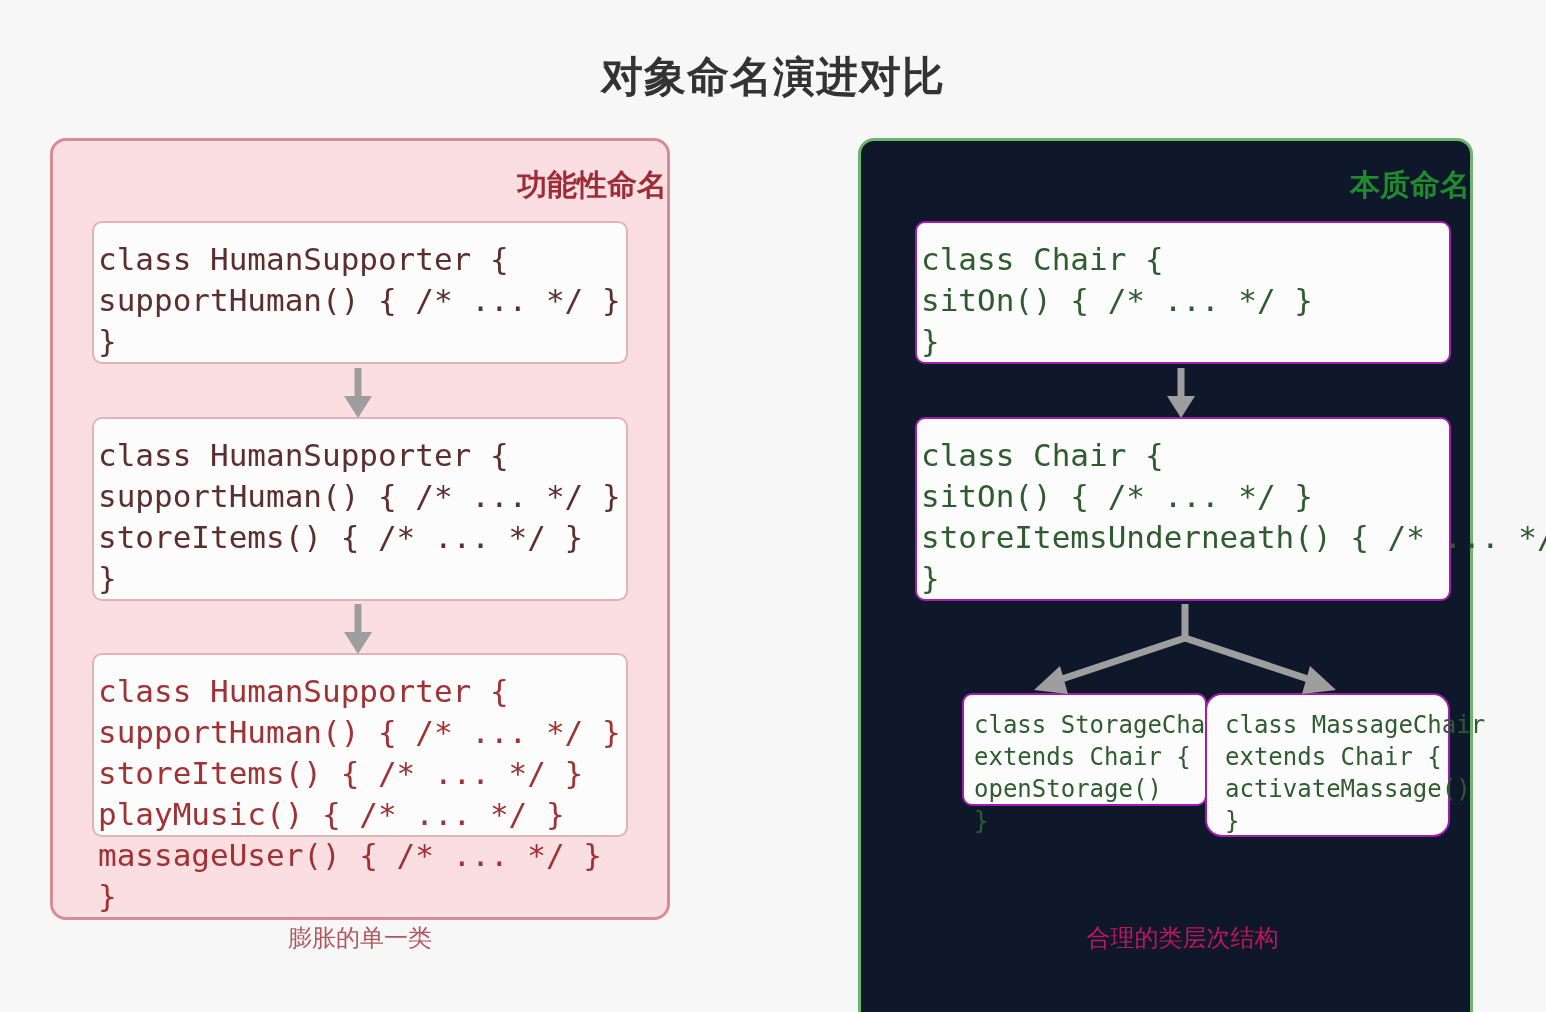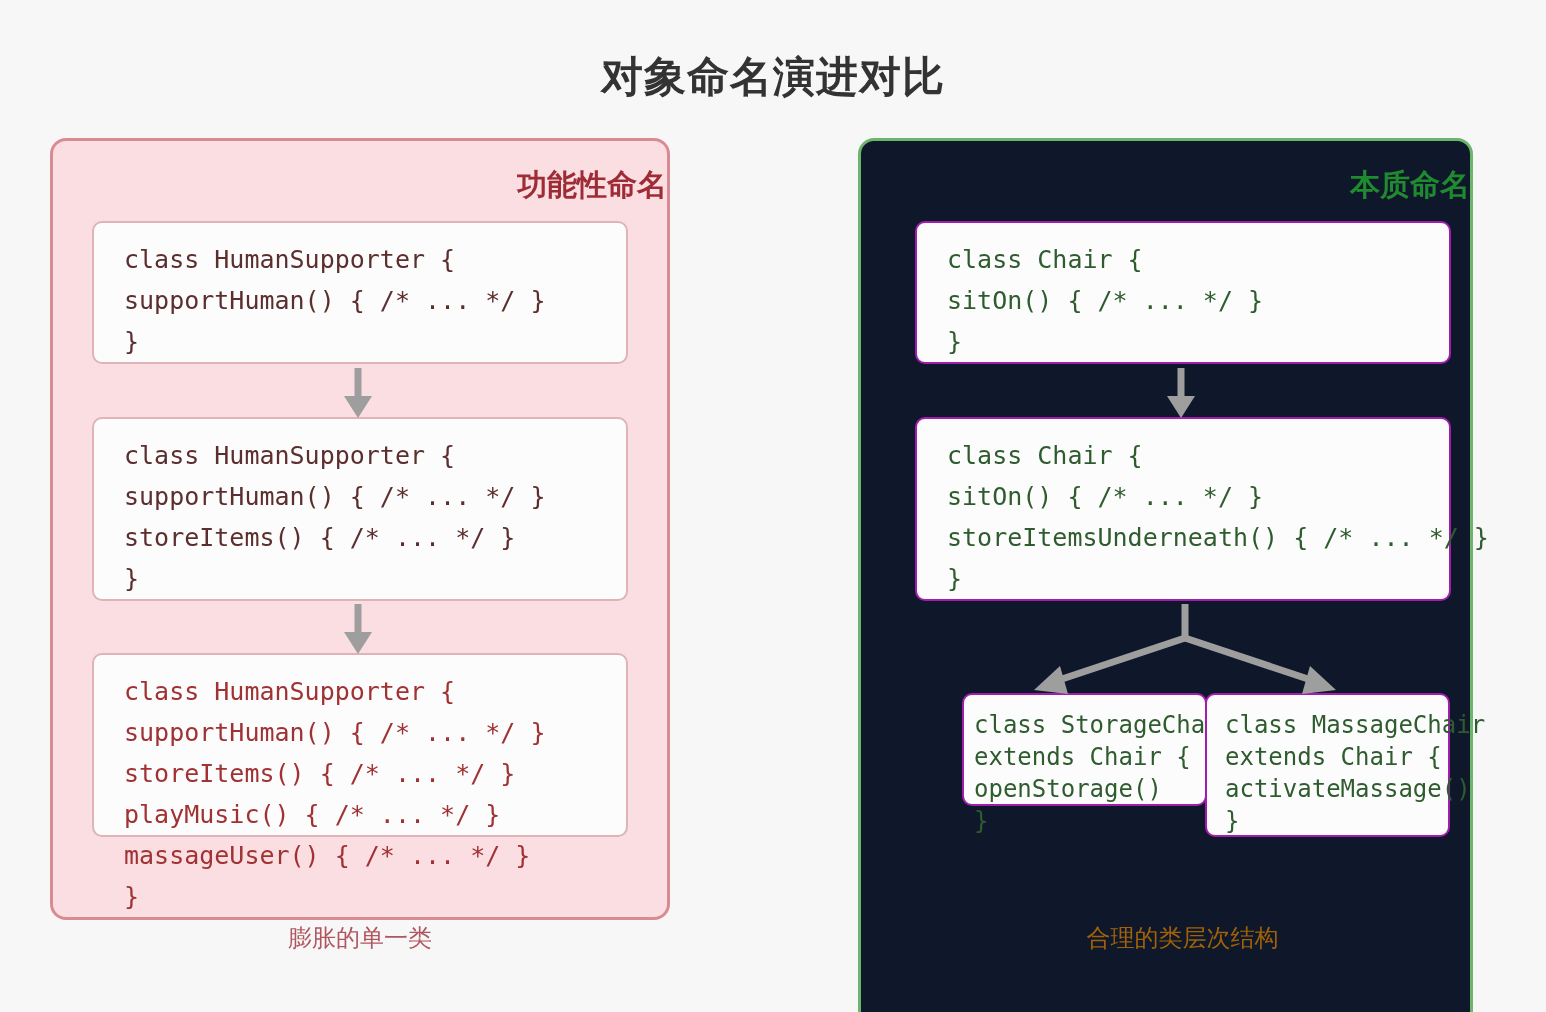--- a/index.html
+++ b/index.html
@@ -72,52 +72,52 @@
     top: 922px;
     left: 50px;
     width: 620px;
     color: #b0565f;
     font-family: Liberation Serif, serif;
   }
   .caption-right {
     top: 922px;
     left: 875px;
     width: 615px;
-    color: #a16207;
+    color: #be185d;
   }
 
   .code-box {
     position: absolute;
     background: #fcfcfc;
     border-radius: 10px;
     box-sizing: border-box;
-    padding: 16px 30px;
+    padding: 16px 4px;
     font-family: "DejaVu Sans Mono", "Liberation Mono", monospace;
-    font-size: 25px;
+    font-size: 31px;
     line-height: 41px;
     white-space: pre;
     overflow: visible;
   }
   .code-box.red-border  { border: 2px solid #e0b3b8; }
   .code-box.green-border{ border: 2px solid #a21caf; }
 
   .txt-dark-maroon { color: #5c2e2e; }
   .txt-red         { color: #a03234; }
   .txt-dark-green  { color: #2e5c2e; }
 
   
   #lbox1 { left: 92px;  top: 221px; width: 536px; height: 143px; }
   #lbox2 { left: 92px;  top: 417px; width: 536px; height: 184px; }
   #lbox3 { left: 92px;  top: 653px; width: 536px; height: 184px; }
 
   
   #rbox1 { left: 915px; top: 221px; width: 536px; height: 143px; }
   #rbox2 { left: 915px; top: 417px; width: 536px; height: 184px; }
   #rbox3 { left: 915px; top: 693px; width: 245px; height: 113px; font-size: 24px; line-height: 32px; padding: 14px 10px; margin-left: 47px; }
-  #rbox4 { left: 1205px;top: 693px; width: 245px; height: 144px; font-size: 24px; line-height: 32px; padding: 14px 18px; }
+  #rbox4 { left: 1205px;top: 693px; width: 245px; height: 144px; font-size: 24px; line-height: 32px; padding: 14px 18px; border-radius: 17px; }
 
   .arrow-svg { position: absolute; overflow: visible; }
   #arrow-l1 { left: 330px; top: 368px; }
   #arrow-l2 { left: 330px; top: 604px; }
   #arrow-r1 { left: 1153px; top: 368px; }
   #arrow-branch { left: 1020px; top: 604px; }
 </style>
 </head>
 <body>
 

